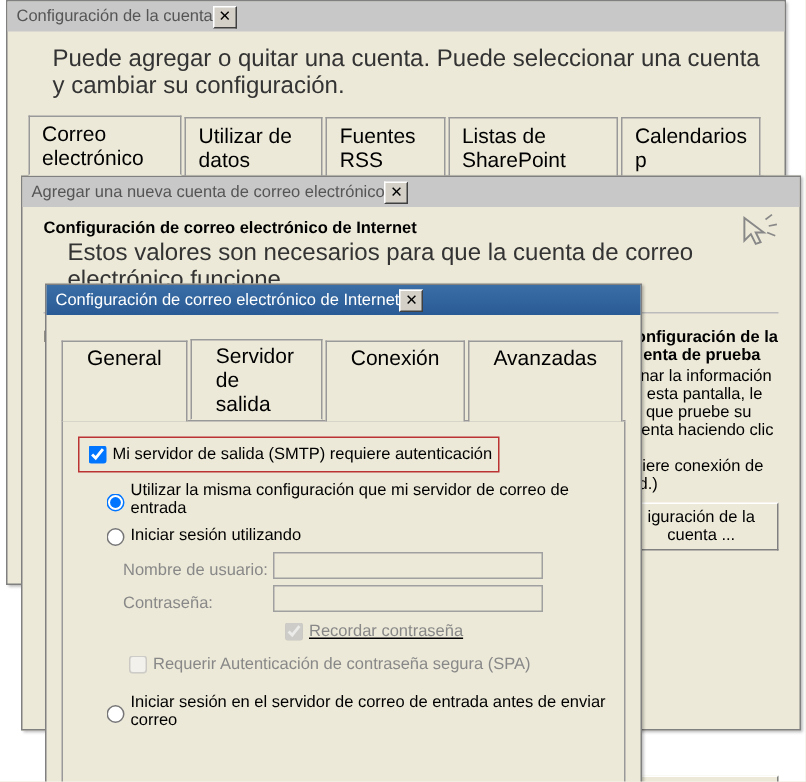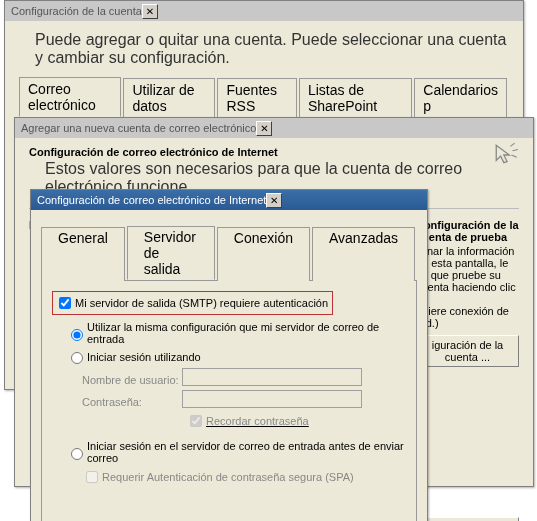--- a/index.html
+++ b/index.html
@@ -218,29 +218,29 @@
         <input class="textinput disabled" disabled="" style="">
       </div>
       <div class="field-row">
         <span class="field-label disabled-text">Contraseña:</span>
         <input class="textinput disabled" type="password" disabled="" style="">
       </div>
       <div style="margin:2px 0 0 134px; display:flex; align-items:center;text-decoration:underline;">
         <input type="checkbox" class="chk" checked="" disabled="" style="">
         <span class="disabled-text">Recordar contraseña</span>
       </div>
+      <div style="margin:4px 0 0 30px; display:flex; align-items:center;">
+        <input type="checkbox" class="chk" disabled="" style="">
+        <span class="disabled-text">Requerir Autenticación de contraseña segura (SPA)</span>
+      </div>
+
       <div style="margin:10px 0 0 14px;">
         <label style="display:flex;align-items:center;">
           <input type="radio" class="radio" name="auth" style="">
           <span>Iniciar sesión en el servidor de correo de entrada antes de enviar correo</span>
         </label>
       </div>
 
-      <div style="margin:4px 0 0 30px; display:flex; align-items:center;">
-        <input type="checkbox" class="chk" disabled="" style="">
-        <span class="disabled-text">Requerir Autenticación de contraseña segura (SPA)</span>
-      </div>
-
       <div style="height:100px;"></div>
     </div>
 
   </div>
 </div>
 
 </body></html>

